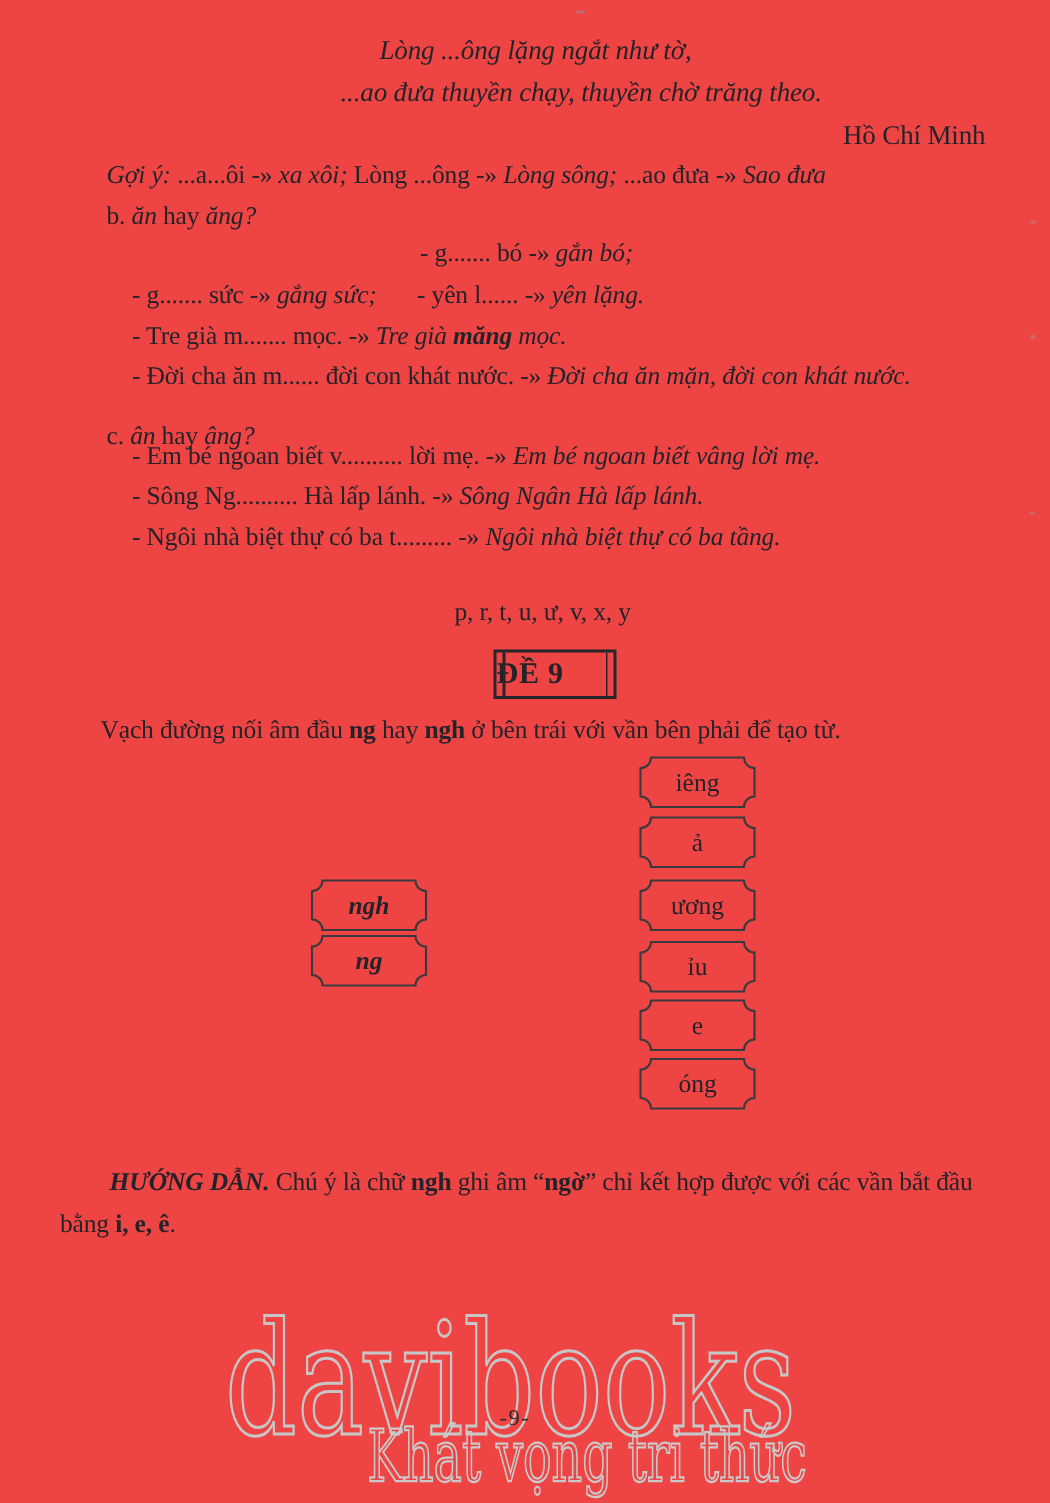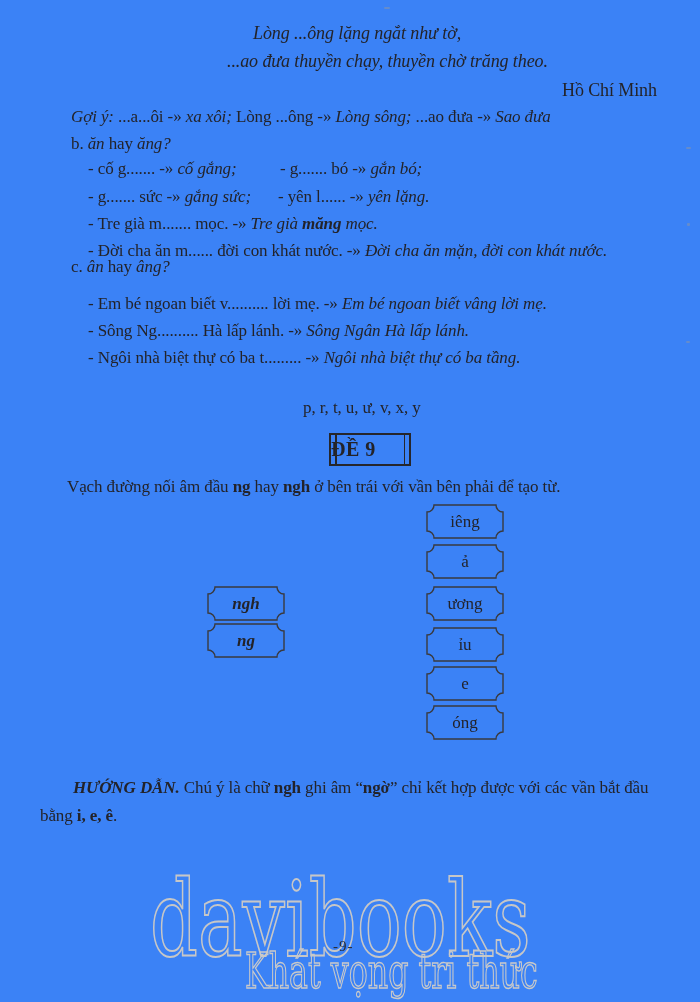--- a/index.html
+++ b/index.html
@@ -1,18 +1,18 @@
 <!DOCTYPE html>
 <html><head>
 <meta charset="utf-8">
 <style>
   html,body{margin:0;padding:0;background:#e9e9e9;}
   .page{
     position:relative;width:700px;height:1002px;margin:0 auto;
-    background:#3b82f6;overflow:hidden;
+    background:#ef4444;overflow:hidden;
     font-family:"Liberation Serif", serif;color:#232329;
   }
   .line{position:absolute;white-space:nowrap;font-size:17px;letter-spacing:-0.1px;line-height:1.25;}
   .poem{font-size:18px;}
   .it{font-style:italic;}
   .b{font-weight:700;}
   .bi{font-weight:700;font-style:italic;}
 
   
   .mbox{position:absolute;width:77px;height:33px;}
@@ -44,31 +44,30 @@
 <div class="page">
 
   <div class="line poem it" style="left:253px;top:22px">Lòng ...ông lặng ngắt như tờ,</div>
   <div class="line poem it" style="left:227px;top:50px">...ao đưa thuyền chạy, thuyền chờ trăng theo.</div>
   <div class="line" style="left:562px;top:79px;font-size:18px">Hồ Chí Minh</div>
 
   <div class="line" style="left:71px;top:106px"><span class="it">Gợi ý:</span><span> ...a...ôi -» </span><span class="it">xa xôi;</span><span> Lòng ...ông -» </span><span class="it">Lòng sông;</span><span> ...ao đưa -» </span><span class="it">Sao đưa</span></div>
 
   <div class="line" style="left:71px;top:133px"><span>b. </span><span class="it">ăn</span><span> hay </span><span class="it">ăng?</span></div>
 
-  <div class="line" style="left:88px;top:158px"><span>- cố g....... -» </span><span class="it">cố gắng;</span></div>
   <div class="line" style="left:280px;top:158px"><span>- g.......  bó -» </span><span class="it">gắn bó;</span></div>
 
   <div class="line" style="left:88px;top:186px"><span>- g....... sức -» </span><span class="it">gắng sức;</span></div>
   <div class="line" style="left:88px;top:213px"><span>- Tre già m....... mọc. -» </span><span class="it">Tre già </span><span class="bi">măng</span><span class="it"> mọc.</span></div>
 
   <div class="line" style="left:278px;top:186px"><span>- yên l...... -» </span><span class="it">yên lặng.</span></div>
 
   <div class="line" style="left:88px;top:240px"><span>- Đời cha ăn m...... đời con khát nước. -» </span><span class="it">Đời cha ăn mặn, đời con khát nước.</span></div>
 
-  <div class="line" style="left:71px;top:256px"><span>c. </span><span class="it">ân</span><span> hay </span><span class="it">âng?</span></div>
+  <div class="line" style="left:71px;top:280px"><span>c. </span><span class="it">ân</span><span> hay </span><span class="it">âng?</span></div>
 
   <div class="line" style="left:88px;top:293px"><span>- Em bé ngoan biết v.......... lời mẹ. -» </span><span class="it">Em bé ngoan biết vâng lời mẹ.</span></div>
   <div class="line" style="left:88px;top:320px"><span>- Sông Ng.......... Hà lấp lánh. -» </span><span class="it">Sông Ngân Hà lấp lánh.</span></div>
   <div class="line" style="left:88px;top:347px"><span>- Ngôi nhà biệt thự có ba t......... -» </span><span class="it">Ngôi nhà biệt thự có ba tầng.</span></div>
 
   <div class="line" style="left:303px;top:397px">p, r, t, u, ư, v, x, y</div>
 
   <div class="de9">
     <span class="vline l"></span>
     <span class="vline r"></span>

